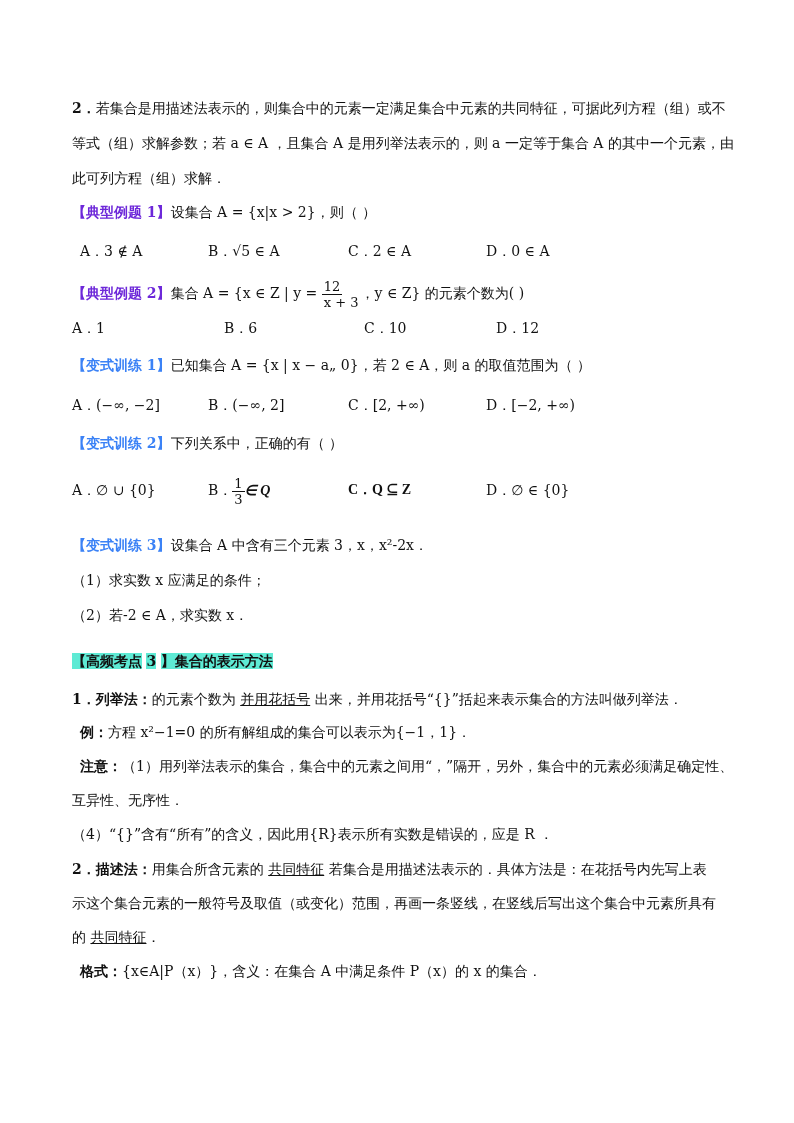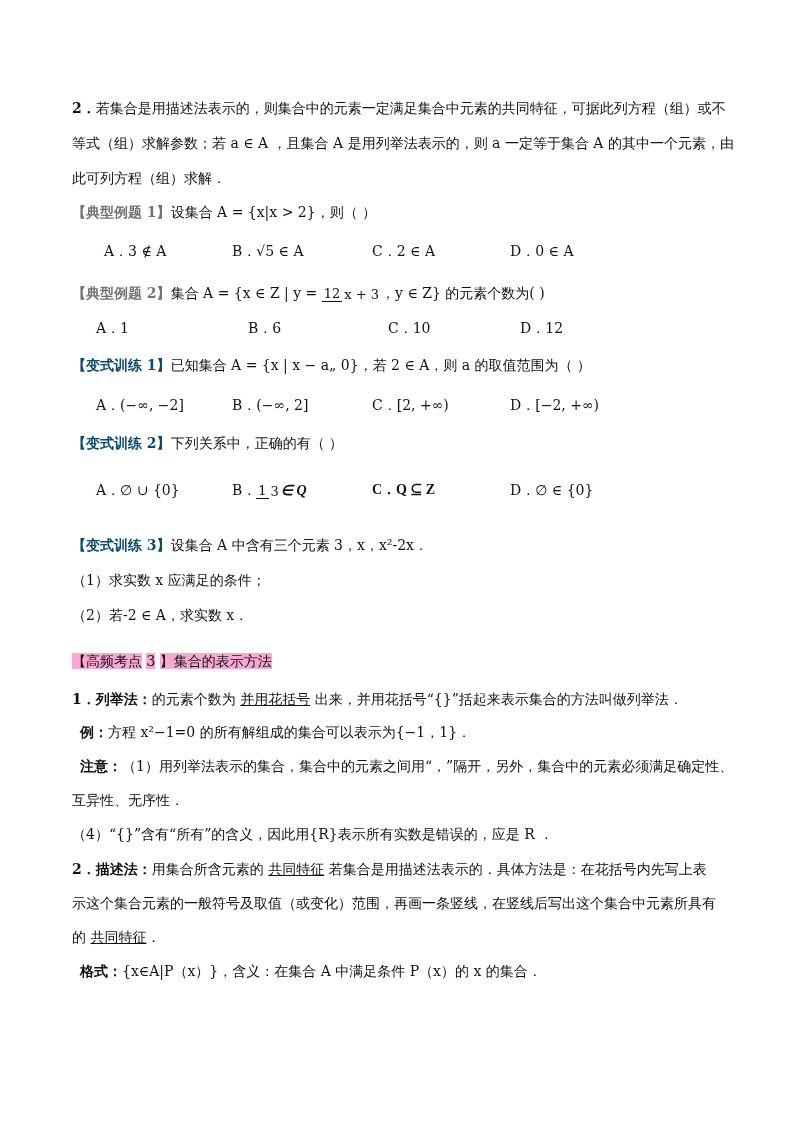--- a/index.html
+++ b/index.html
@@ -1,26 +1,26 @@
 <!DOCTYPE html>
 <html><head>
   <meta charset="utf-8">
   <style>
     html, body { margin: 0; padding: 0; background: #ffffff; }
     body { width: 794px; height: 1123px; position: relative; overflow: hidden;
       font-family: "DejaVu Serif", "Liberation Serif", serif; color: #111; font-size: 14px; }
     .page { position: absolute; left: 72px; top: 0; width: 652px; }
     .line { position: absolute; left: 0; white-space: nowrap; font-size: 14px; line-height: 20px; }
     .b { font-weight: bold; }
-    .label-purple { color: #737373; font-weight: bold; }
-    .label-navy { color: #0c4a6e; font-weight: bold; }
-    .hl { background: #f9a8d4; font-weight: normal; }
-    .opt { position: absolute; white-space: nowrap; font-size: 14px; line-height: 20px; margin-left: 24px; }
+    .label-purple { color: #6d28d9; font-weight: bold; }
+    .label-navy { color: #3b82f6; font-weight: bold; }
+    .hl { background: #5eead4; font-weight: bold; }
+    .opt { position: absolute; white-space: nowrap; font-size: 14px; line-height: 20px; }
     .u { text-decoration: underline; }
-    .frac { display: inline-flex; flex-direction: row; align-items: flex-end; vertical-align: middle; line-height: 15px; font-size: 13px; }
+    .frac { display: inline-flex; flex-direction: column; align-items: flex-start; vertical-align: middle; line-height: 15px; font-size: 13px; }
     .frac .num { border-bottom: 1px solid #111; padding: 0 2px; }
     .frac .den { padding: 0 2px; }
     .bb { font-weight: bold; font-style: italic; font-family: "Liberation Serif", serif; }
   </style>
 </head>
 <body>
 
 <div class="page">
 
   <div class="line" style="top:98px">

